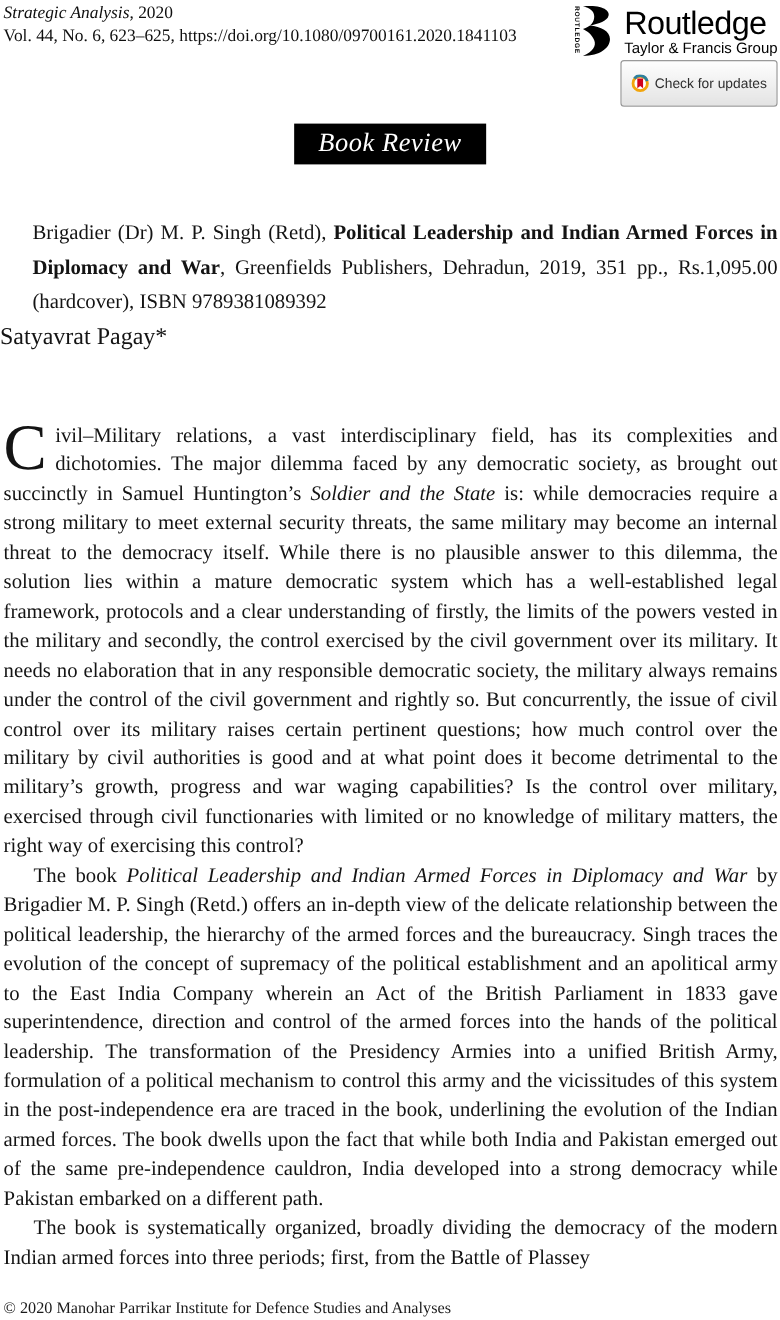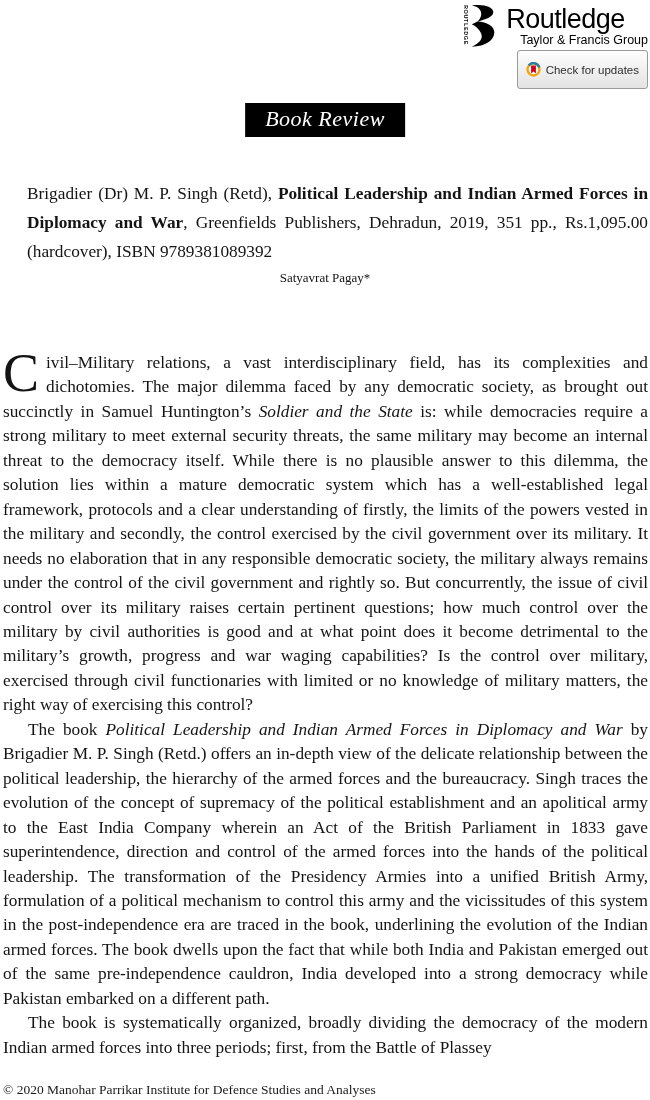--- a/index.html
+++ b/index.html
@@ -50,21 +50,20 @@
     font-size: 27px;
     line-height: 28px;
     letter-spacing: -0.5px;
     color: #000;
   }
   .rl-group {
     font-family: "Liberation Sans", sans-serif;
     font-size: 12.5px;
     line-height: 14px;
     color: #000;
-    margin-left: 14px;
   }
 
   .check-updates {
     position: absolute;
     top: 50px; right: 2px;
     display: inline-flex;
     align-items: center;
     gap: 5px;
     height: 39px;
     padding: 0 8px;
@@ -101,22 +100,21 @@
     font-size: 17.3px;
     line-height: 29px;
     text-align: justify;
     margin-left: 24px;
   }
   .citation b { font-weight: bold; }
 
   .author {
     position: absolute;
     top: 270px; left: 0; right: 0;
-    text-align: center;
-    font-size: 13px;
+    font-size: 20px;
   }
 
   
   .bodytext {
     position: absolute;
     top: 351px; left: 3px; right: 2px;
     font-size: 17.3px;
     line-height: 24.45px;
     text-align: justify;
   }
@@ -135,20 +133,24 @@
     top: 1082px; left: 3px;
     font-size: 13.5px;
     color: #1a1a1a;
   }
 </style>
 </head>
 <body>
 
 <div class="page">
 
+  <div class="masthead">
+    <div><span class="it">Strategic Analysis</span><span>, 2020</span></div>
+    <div>Vol. 44, No. 6, 623–625, https://doi.org/10.1080/09700161.2020.1841103</div>
+  </div>
 
   <div class="brandblock">
     <div class="rl-mark">
       <span class="rl-vert">ROUTLEDGE</span>
       <svg width="30" height="44" viewBox="0 0 32 46" aria-hidden="true">
         <path d="M3 1 C20 -1 29 5 25 11 C22 15 14 17 9 18 C19 19 27 23 27 30 C27 38 18 45 3 45 C12 41 15 36 13 31 C11 26 7 23 3 21 C10 19 13 15 13 10 C13 5 9 2 3 1 Z" fill="#000"></path>
       </svg>
     </div>
     <div class="rl-text">
       <div class="rl-brand">Routledge</div>

